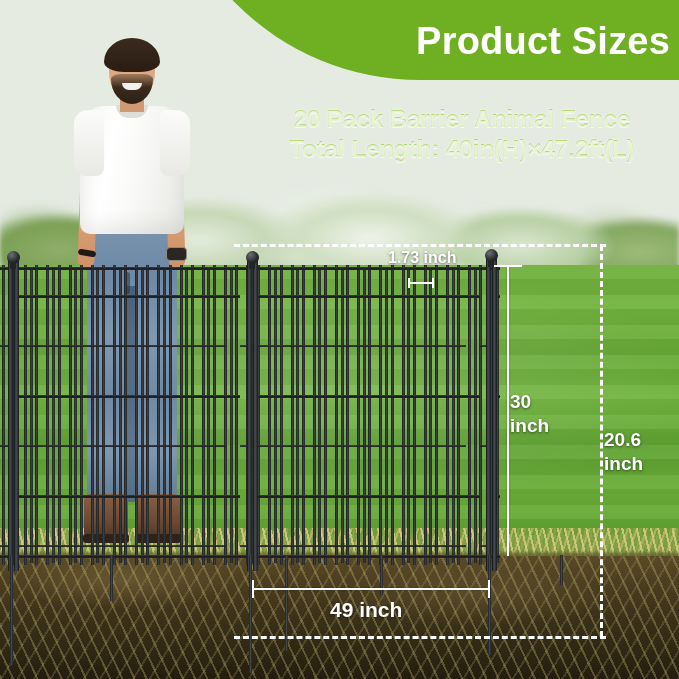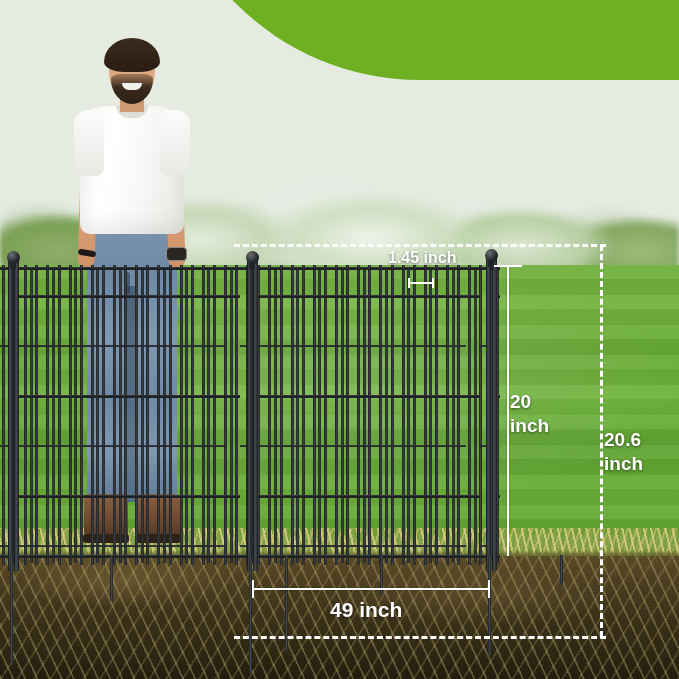--- a/index.html
+++ b/index.html
@@ -356,36 +356,41 @@
       <div class="dash-h" style="left: 234px; top: 636px; width: 372px;"></div>
       <div class="dash-v" style="left: 600px; top: 245px; height: 392px;"></div>
       <div class="dash-v" style="left: 236px; top: 245px; height: 0px;"></div>
       <div class="mline-v" style="left: 507px; top: 266px; height: 290px;"></div>
       <div class="tick-h" style="left: 494px; top: 265px; width: 28px;"></div>
       <div class="mline-h" style="left: 252px; top: 588px; width: 238px;"></div>
       <div class="tick-v" style="left: 252px; top: 580px; height: 18px;"></div>
       <div class="tick-v" style="left: 488px; top: 580px; height: 18px;"></div>
     </div>
 
-  <div class="mlabel lbl-145">1.45 inch</div>
+  <div class="mlabel lbl-145">1.73 inch</div>
 
   <div class="smallmeas">
     <div class="bar"></div>
     <div class="e" style="left:0;"></div>
     <div class="e" style="left:24px;"></div>
   </div>
 
   <div class="mlabel lbl-40">
-    <div>20</div>
+    <div>30</div>
     <div>inch</div>
   </div>
 
   <div class="mlabel lbl-472">
     <div>20.6</div>
     <div>inch</div>
   </div>
 
   <div class="mlabel lbl-29">49 inch</div>
 
   <div class="banner" style="background: rgb(111, 176, 35);"></div>
-
+  <div class="title" style="color: rgb(255, 255, 255);">Product Sizes</div>
+
+  <div class="subtitle">
+    <div>20 Pack Barrier Animal Fence</div>
+    <div>Total Length: 40in(H)×47.2ft(L)</div>
+  </div>
 
 </div>
 
 </body></html>

